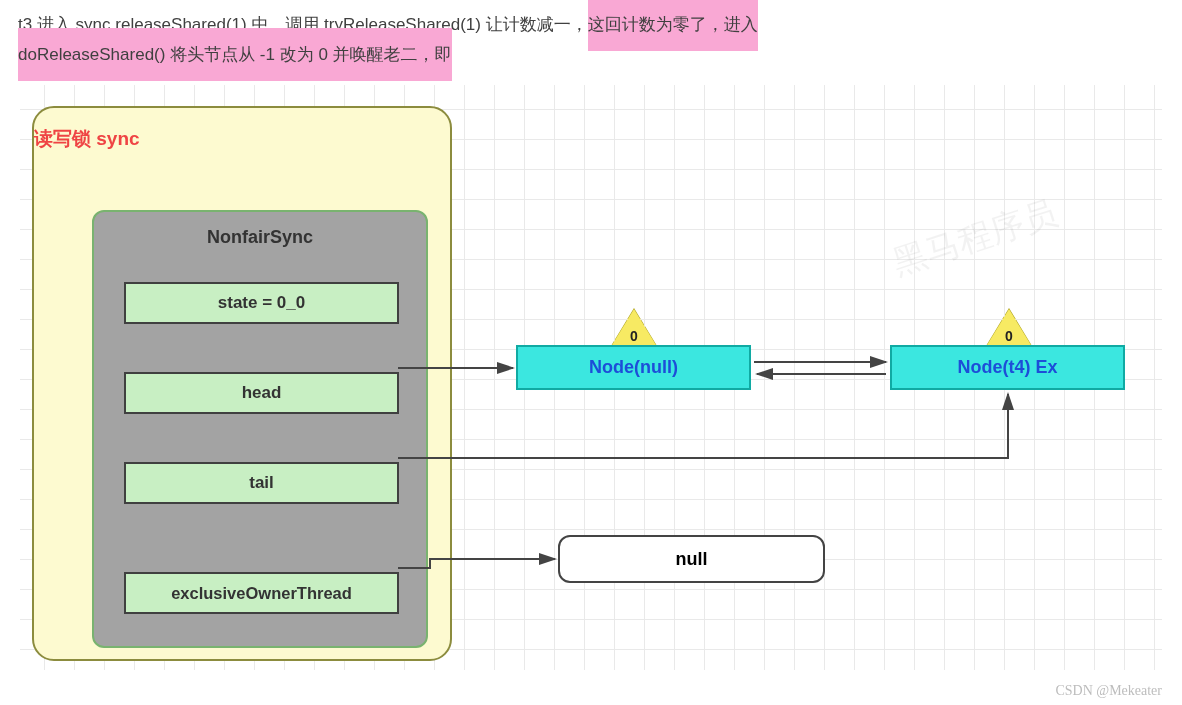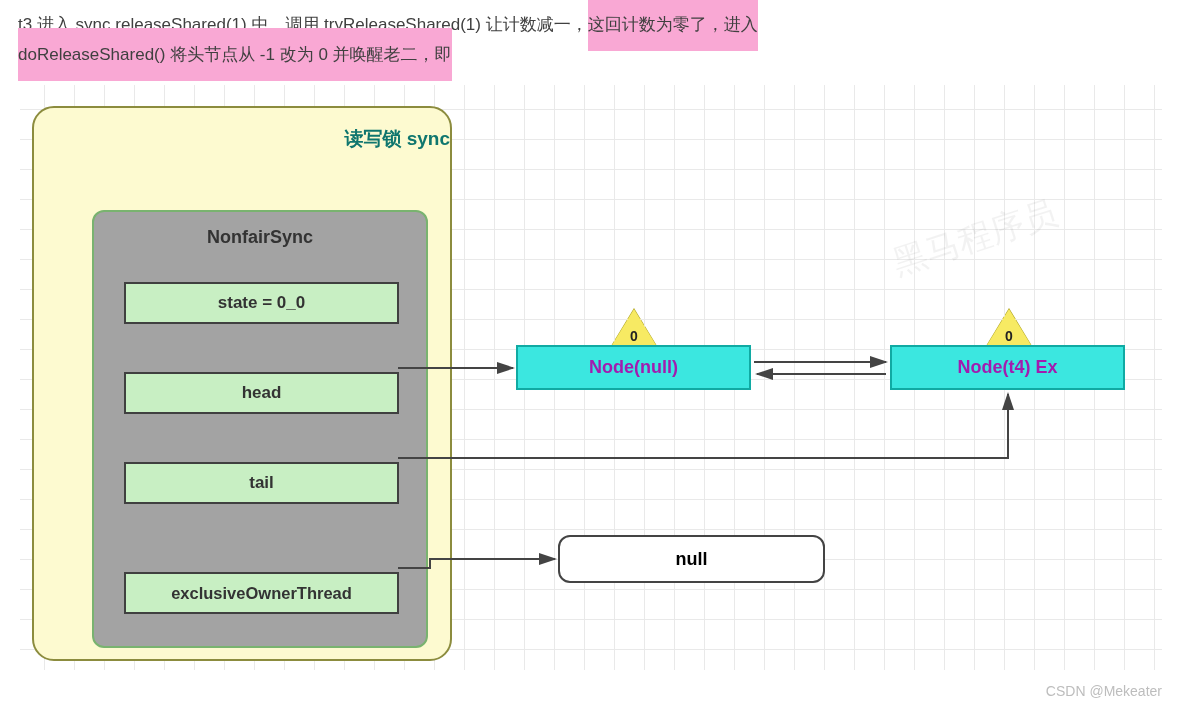--- a/index.html
+++ b/index.html
@@ -49,24 +49,24 @@
     width: 420px;
     height: 555px;
     background: #fdfad0;
     border: 2px solid #8c8c3e;
     border-radius: 22px;
   }
   .outer-title {
     position: absolute;
     top: 18px;
     left: 0; right: 0;
-    text-align: right;
+    text-align: left;
     font-weight: bold;
     font-size: 19px;
-    color: #0f766e;
+    color: #ef4444;
   }
   .inner-box {
     position: absolute;
     left: 58px;
     top: 102px;
     width: 336px;
     height: 438px;
     background: #a3a3a3;
     border: 2px solid #79b36f;
     border-radius: 12px;
@@ -102,21 +102,21 @@
     position: absolute;
     width: 235px;
     height: 45px;
     background: #3be7e0;
     border: 2px solid #10aaa3;
     display: flex;
     align-items: center;
     justify-content: center;
     font-weight: bold;
     font-size: 18px;
-    color: #a21caf;
+    color: #1d4ed8;
   }
   .node1 { left: 496px; top: 260px; }
   .node2 { left: 870px; top: 260px; }
   .nullbox {
     position: absolute;
     left: 538px;
     top: 450px;
     width: 267px;
     height: 48px;
     background: #fff;
@@ -167,21 +167,21 @@
     width: 100%;
     height: 100%;
     pointer-events: none;
   }
   .watermark {
     position: absolute;
     right: 20px;
     bottom: 6px;
     font-size: 14px;
     color: #bdbdbd;
-    font-family: Liberation Sans, sans-serif;
+    font-family: Liberation Serif, serif;
   }
   .wm1,.wm2 {
     position: absolute;
     color: rgba(0,0,0,0.05);
     font-size: 34px;
     transform: rotate(-18deg);
     pointer-events:none;
     white-space:nowrap;
     font-family: "Microsoft YaHei",sans-serif;
   }

